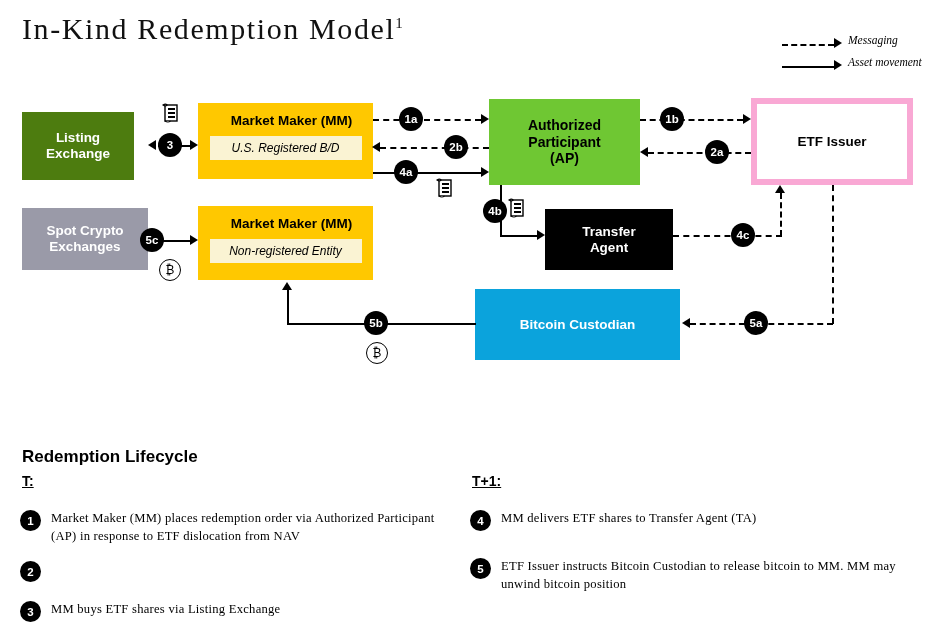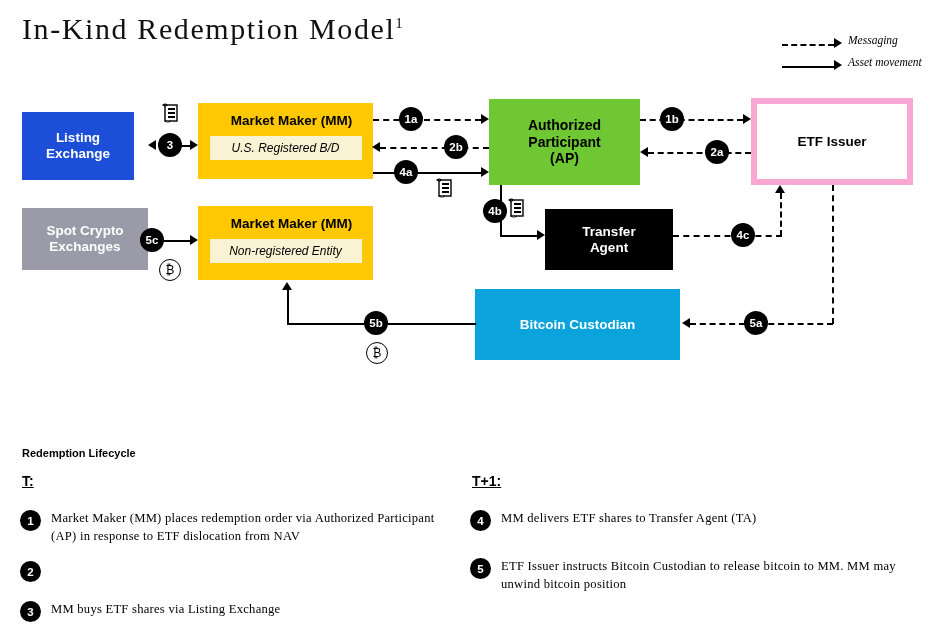--- a/index.html
+++ b/index.html
@@ -23,21 +23,21 @@
             border-bottom:5px solid transparent;}
   .leg-label{position:absolute;left:66px;top:0px;font-size:11.5px;
              font-style:italic;font-family:"Liberation Serif",serif;white-space:nowrap;}
 
   
   .box{position:absolute;display:flex;flex-direction:column;
        align-items:center;justify-content:center;text-align:center;
        font-weight:bold;line-height:1.18;}
   .box .bt{font-size:13.5px;}
   #listing-exchange{left:22px;top:112px;width:112px;height:68px;
-                    background:#1d4ed8;color:#fff;}
+                    background:#4d7c0f;color:#fff;}
   #spot-crypto{left:22px;top:208px;width:126px;height:62px;
                background:#9A9AA8;color:#fff;}
   .mm{background:#FFC800;color:#000;padding-top:4px;justify-content:flex-start;}
   #mm-top{left:198px;top:103px;width:175px;height:72px;}
   #mm-bottom{left:198px;top:206px;width:175px;height:70px;}
   .mm .bt{margin-top:6px;padding-left:12px;}
   .mm-sub{margin-top:7px;width:152px;height:24px;background:#FAF3D3;
           display:flex;align-items:center;justify-content:center;
           font-style:italic;font-weight:normal;font-size:12px;
           font-family:"Liberation Sans",sans-serif;}
@@ -67,21 +67,21 @@
          font-weight:bold;font-size:11.5px;width:24px;height:24px;z-index:6;}
 
   
   .scroll-icon{position:absolute;width:17px;height:21px;z-index:7;}
   .btc{position:absolute;width:20px;height:20px;border:1.6px solid #000;
        border-radius:50%;display:flex;align-items:center;justify-content:center;
        font-size:12px;background:#fff;z-index:7;
        font-family:"DejaVu Sans",sans-serif;}
 
   
-  #lifecycle-title{left:22px;top:447px;font-size:11px;font-weight:bold;}
+  #lifecycle-title{left:22px;top:447px;font-size:17px;font-weight:bold;}
   .phase{position:absolute;font-size:14px;font-weight:bold;
          text-decoration:underline;}
   #phase-t{left:22px;top:473px;}
   #phase-t1{left:472px;top:473px;}
   .step{position:absolute;display:flex;align-items:flex-start;}
   .step-num{flex:0 0 auto;width:21px;height:21px;border-radius:50%;
             background:#000;color:#fff;display:flex;align-items:center;
             justify-content:center;font-size:11.5px;font-weight:bold;
             margin-right:10px;}
   .step-txt{font-family:"Liberation Serif",serif;font-size:12.6px;

